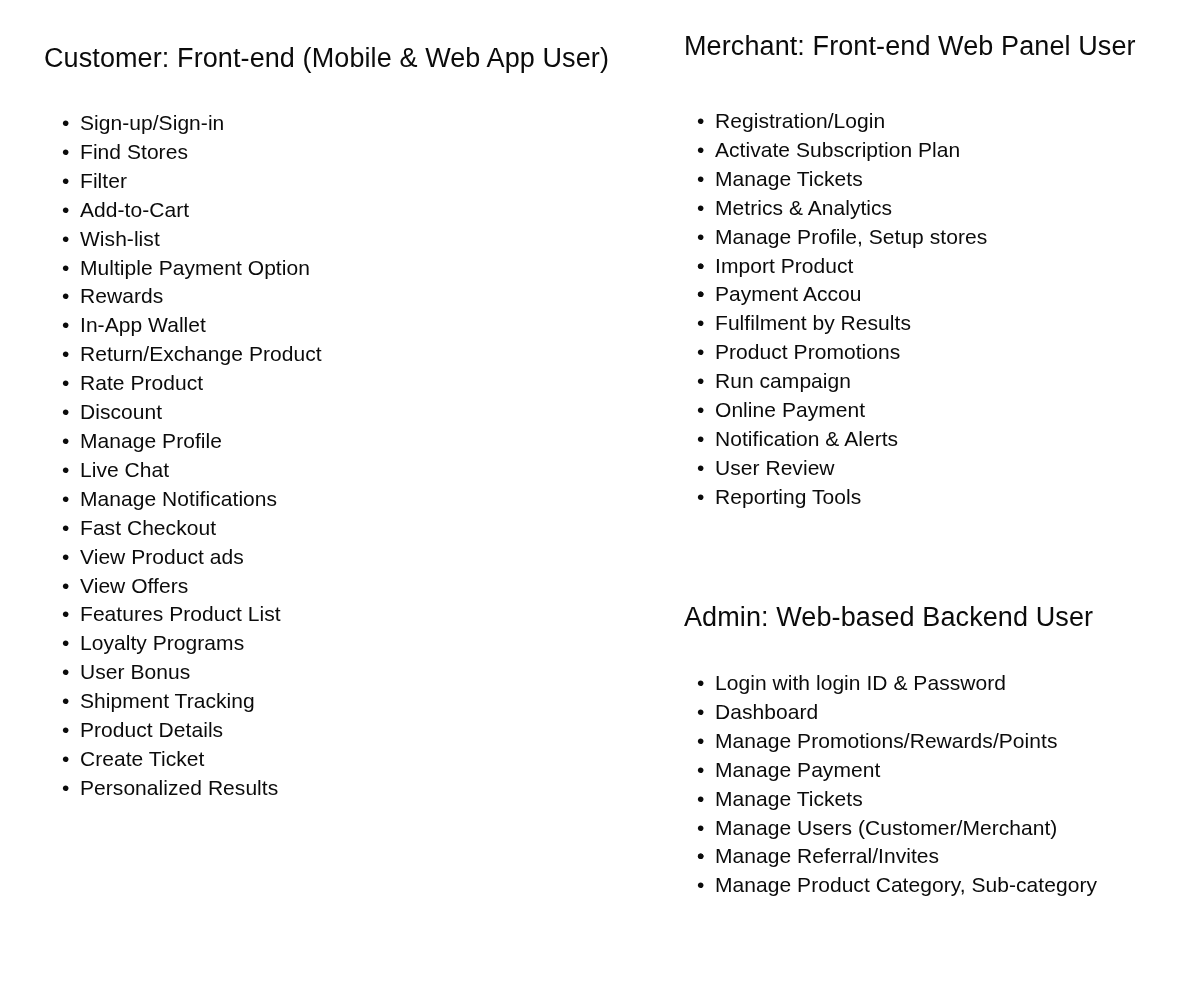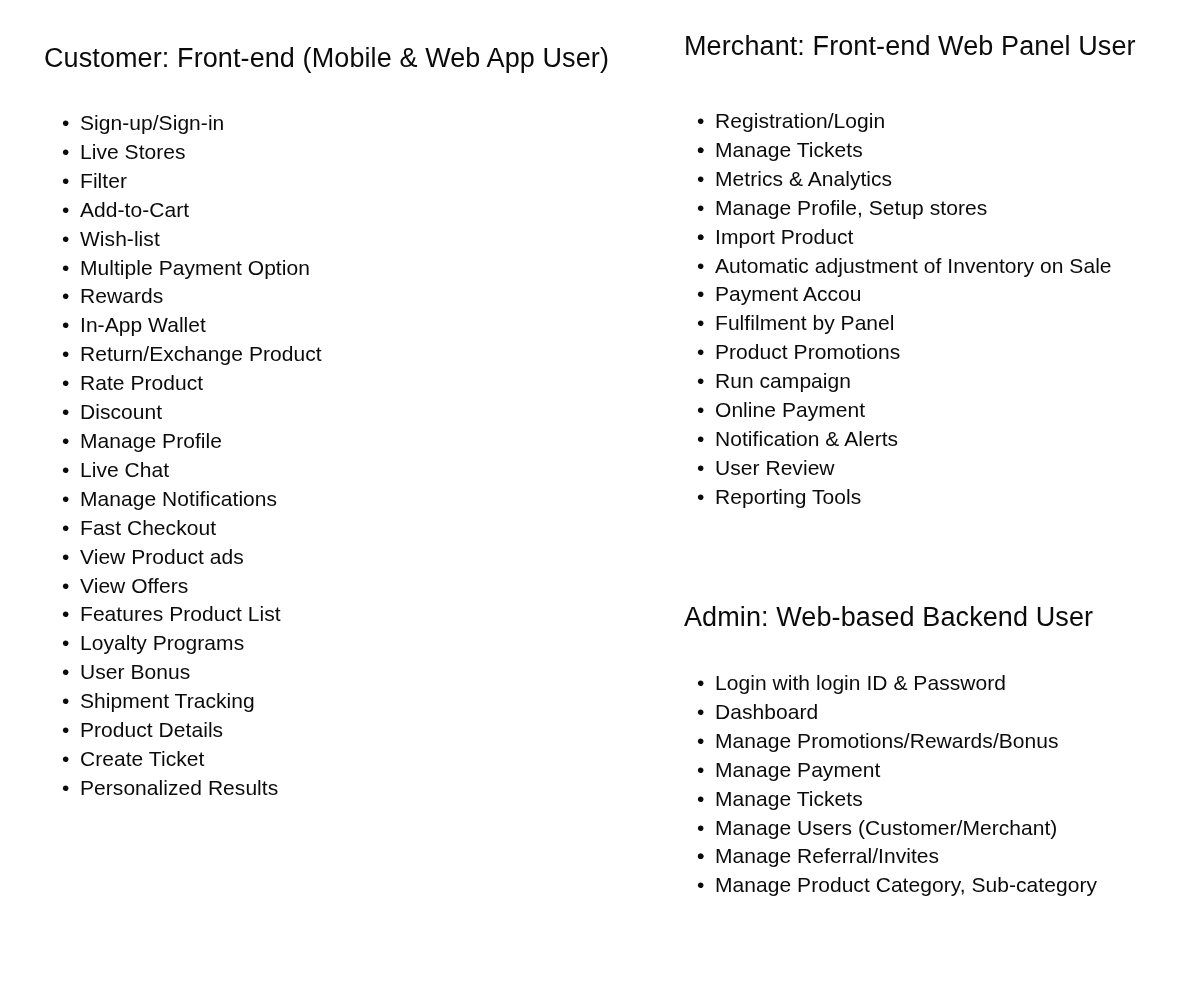--- a/index.html
+++ b/index.html
@@ -79,21 +79,21 @@
 </style>
 </head>
 <body style="background: rgb(255, 255, 255); color: rgb(11, 11, 11);">
 
 <div class="page">
 
   <div class="column column-left">
     <h2 class="section-heading heading-customer">Customer: Front-end (Mobile &amp; Web App User)</h2>
     <ul class="feature-list list-customer">
         <li class="feature-item"><span class="bullet">•</span><span>Sign-up/Sign-in</span></li>
-        <li class="feature-item"><span class="bullet">•</span><span>Live Stores</span></li>
+        <li class="feature-item"><span class="bullet">•</span><span>Find Stores</span></li>
         <li class="feature-item"><span class="bullet">•</span><span>Filter</span></li>
         <li class="feature-item"><span class="bullet">•</span><span>Add-to-Cart</span></li>
         <li class="feature-item"><span class="bullet">•</span><span>Wish-list</span></li>
         <li class="feature-item"><span class="bullet">•</span><span>Multiple Payment Option</span></li>
         <li class="feature-item"><span class="bullet">•</span><span>Rewards</span></li>
         <li class="feature-item"><span class="bullet">•</span><span>In-App Wallet</span></li>
         <li class="feature-item"><span class="bullet">•</span><span>Return/Exchange Product</span></li>
         <li class="feature-item"><span class="bullet">•</span><span>Rate Product</span></li>
         <li class="feature-item"><span class="bullet">•</span><span>Discount</span></li>
         <li class="feature-item"><span class="bullet">•</span><span>Manage Profile</span></li>
@@ -109,42 +109,42 @@
         <li class="feature-item"><span class="bullet">•</span><span>Product Details</span></li>
         <li class="feature-item"><span class="bullet">•</span><span>Create Ticket</span></li>
         <li class="feature-item"><span class="bullet">•</span><span>Personalized Results</span></li>
       </ul>
   </div>
 
   <div class="column column-right">
     <h2 class="section-heading heading-merchant">Merchant: Front-end Web Panel User</h2>
     <ul class="feature-list list-merchant">
         <li class="feature-item"><span class="bullet">•</span><span>Registration/Login</span></li>
-        <li class="feature-item"><span class="bullet">•</span></li>
+        <li class="feature-item"><span class="bullet">•</span><span>Activate Subscription Plan</span></li>
         <li class="feature-item"><span class="bullet">•</span><span>Manage Tickets</span></li>
         <li class="feature-item"><span class="bullet">•</span><span>Metrics &amp; Analytics</span></li>
         <li class="feature-item"><span class="bullet">•</span><span>Manage Profile, Setup stores</span></li>
         <li class="feature-item"><span class="bullet">•</span></li>
         <li class="feature-item"><span class="bullet">•</span><span>Import Product</span></li>
-        <li class="feature-item"><span class="bullet">•</span><span>Automatic adjustment of Inventory on Sale</span></li>
+        <li class="feature-item"><span class="bullet">•</span></li>
         <li class="feature-item"><span class="bullet">•</span><span>Payment Accou</span></li>
-        <li class="feature-item"><span class="bullet">•</span><span>Fulfilment by Panel</span></li>
+        <li class="feature-item"><span class="bullet">•</span><span>Fulfilment by Results</span></li>
         <li class="feature-item"><span class="bullet">•</span><span>Product Promotions</span></li>
         <li class="feature-item"><span class="bullet">•</span><span>Run campaign</span></li>
         <li class="feature-item"><span class="bullet">•</span><span>Online Payment</span></li>
         <li class="feature-item"><span class="bullet">•</span><span>Notification &amp; Alerts</span></li>
         <li class="feature-item"><span class="bullet">•</span><span>User Review</span></li>
         <li class="feature-item"><span class="bullet">•</span><span>Reporting Tools</span></li>
       </ul>
 
     <h2 class="section-heading heading-admin">Admin: Web-based Backend User</h2>
     <ul class="feature-list list-admin">
         <li class="feature-item"><span class="bullet">•</span><span>Login with login ID &amp; Password</span></li>
         <li class="feature-item"><span class="bullet">•</span><span>Dashboard</span></li>
-        <li class="feature-item"><span class="bullet">•</span><span>Manage Promotions/Rewards/Bonus</span></li>
+        <li class="feature-item"><span class="bullet">•</span><span>Manage Promotions/Rewards/Points</span></li>
         <li class="feature-item"><span class="bullet">•</span><span>Manage Payment</span></li>
         <li class="feature-item"><span class="bullet">•</span><span>Manage Tickets</span></li>
         <li class="feature-item"><span class="bullet">•</span><span>Manage Users (Customer/Merchant)</span></li>
         <li class="feature-item"><span class="bullet">•</span></li>
         <li class="feature-item"><span class="bullet">•</span><span>Manage Referral/Invites</span></li>
         <li class="feature-item"><span class="bullet">•</span><span>Manage Product Category, Sub-category</span></li>
       </ul>
   </div>
 
 </div>

